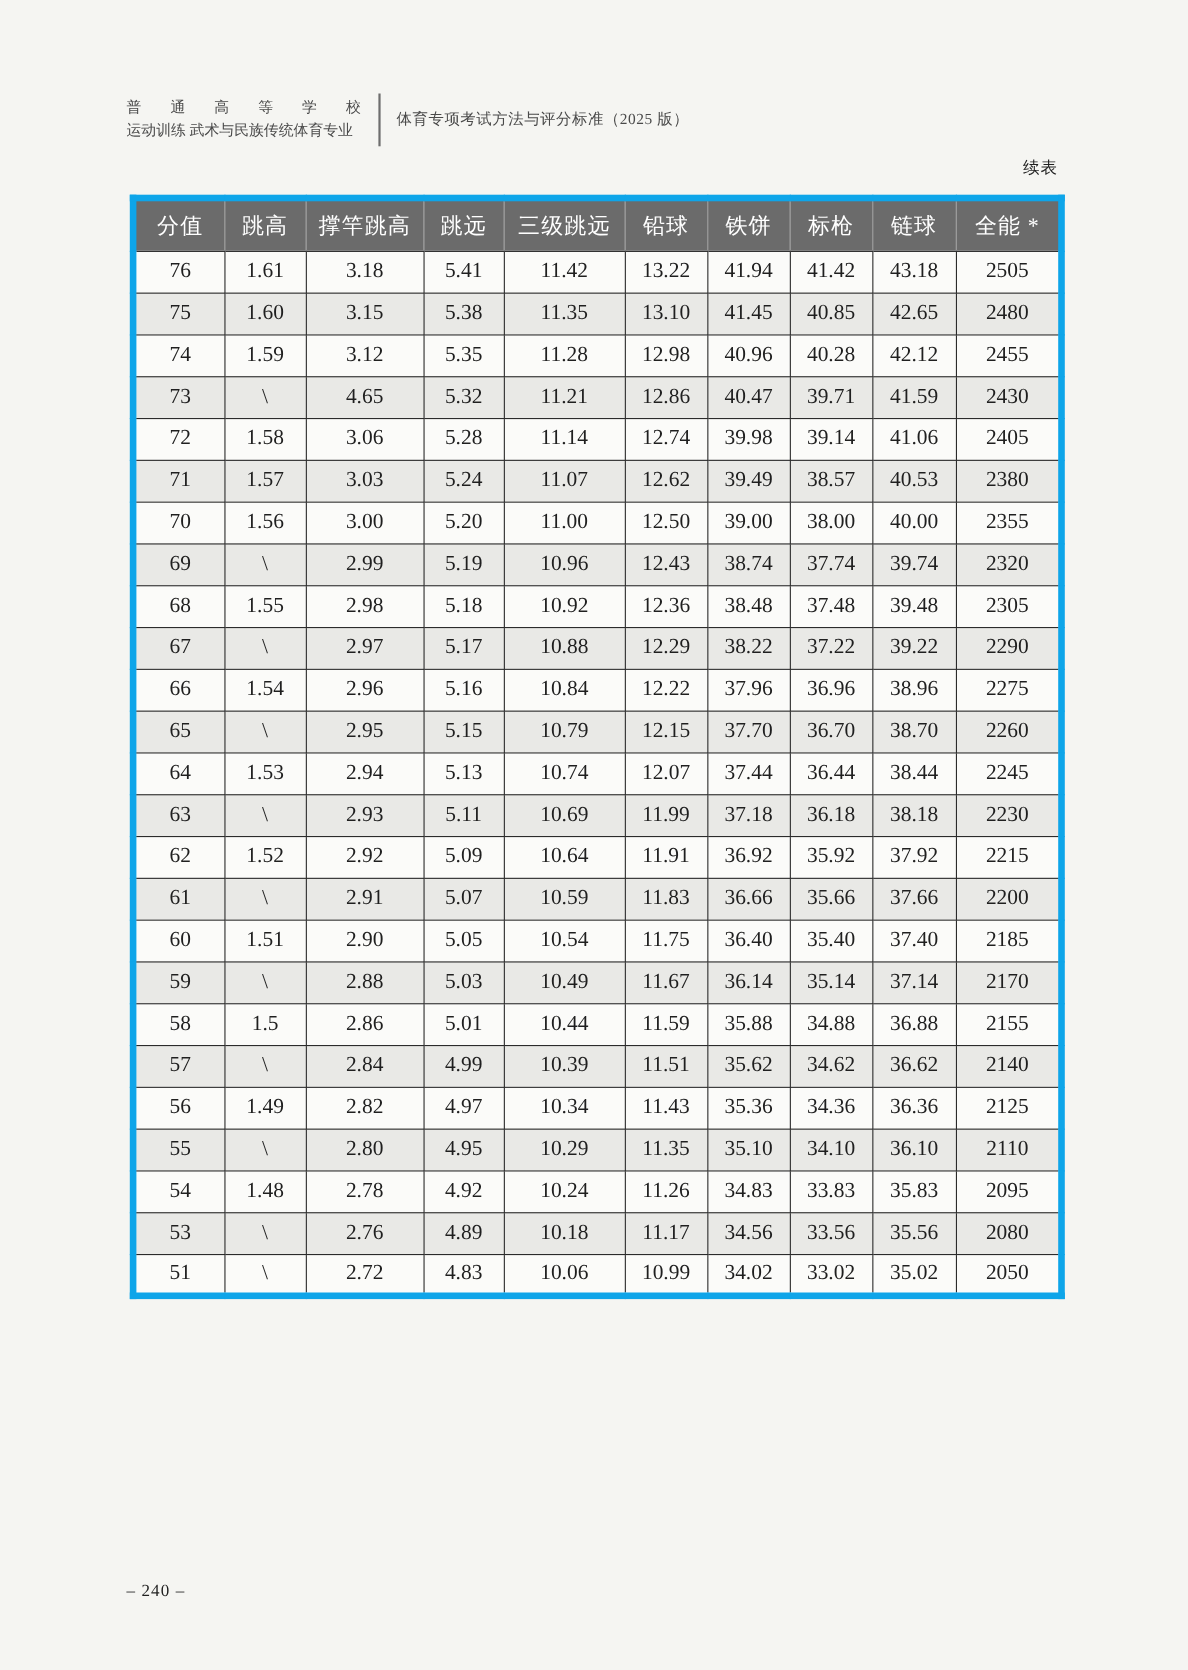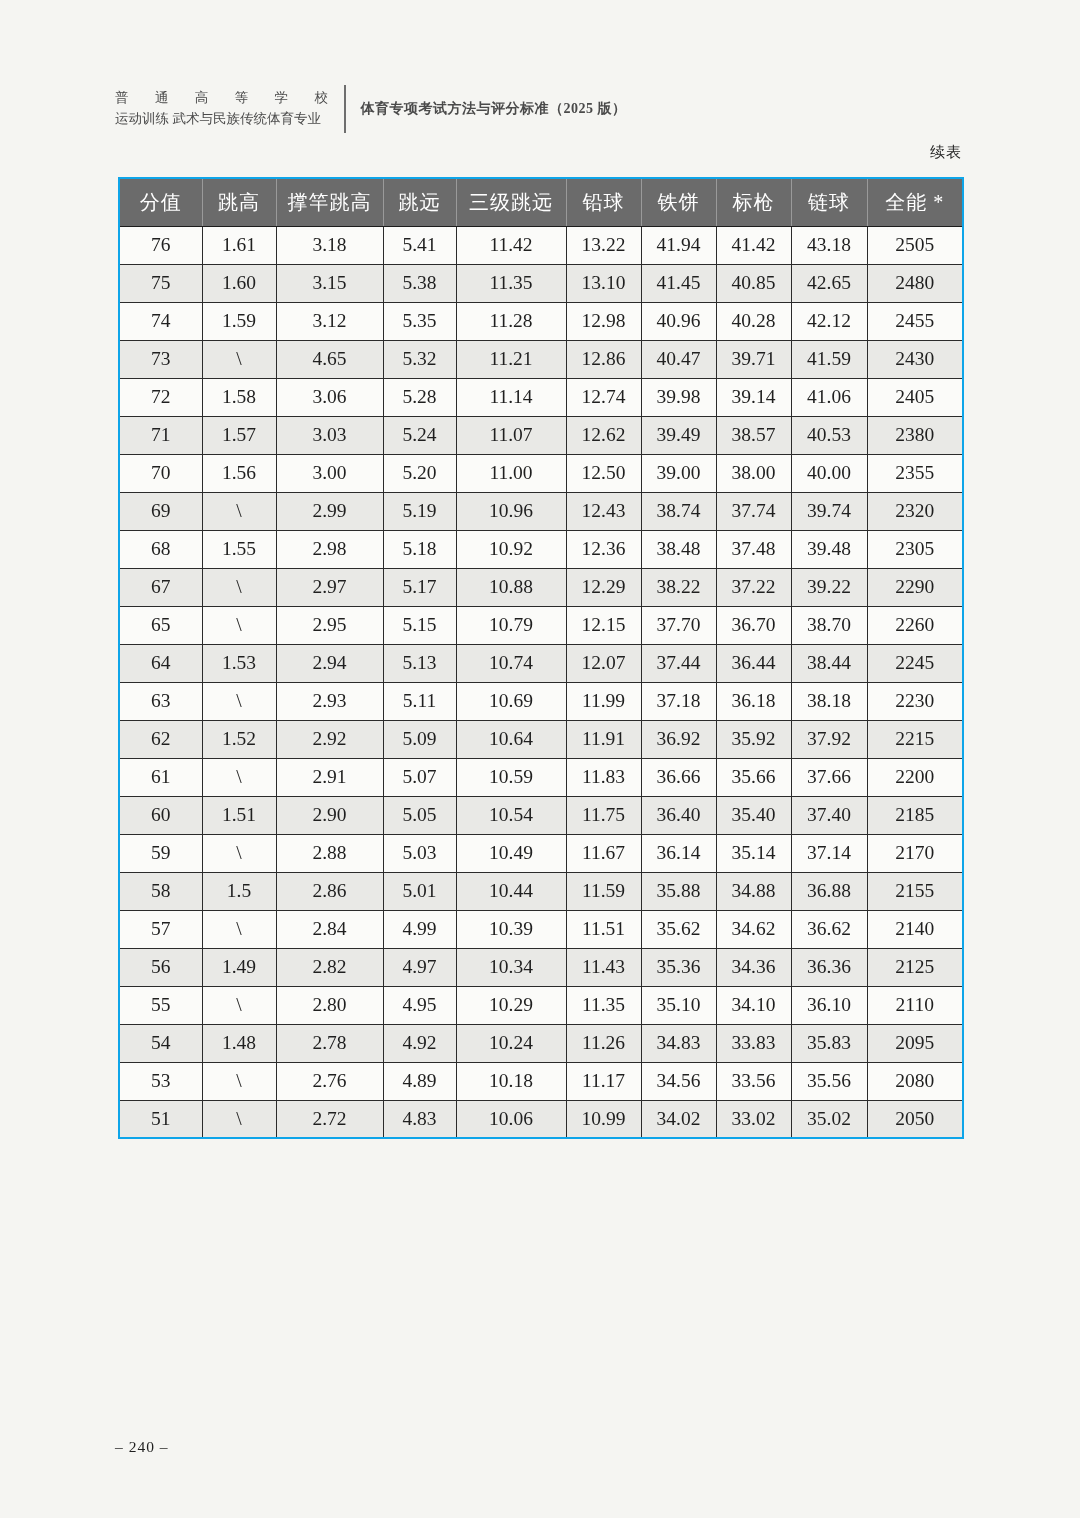--- a/index.html
+++ b/index.html
@@ -37,36 +37,35 @@
     letter-spacing:1px;
   }
   .doc-header-left .line2{white-space:nowrap;}
   .header-divider{
     width:1.5px;height:48px;background:#6e6e6e;
     margin:0 15px;
   }
   .doc-header-right{
     font-size:14px;color:var(--muted-ink);white-space:nowrap;
     letter-spacing:0.5px;
-    font-weight:bold;
   }
 
   
   .continued-label{
     position:absolute;top:143px;right:118px;
     font-size:15px;color:var(--ink);letter-spacing:1px;
   }
 
   
   table.score-table{
     position:absolute;top:177px;left:118px;
     width:844px;
     border-collapse:collapse;
     table-layout:fixed;
-    border:2px solid #0ea5e9;
+    border:6px solid #0ea5e9;
   }
   .score-table thead tr{height:48px;}
   .score-table th{
     background:var(--header-bg);
     color:var(--header-text);
     font-size:20px;font-weight:normal;
     letter-spacing:1px;
     text-align:center;vertical-align:middle;
     border-left:1.5px solid #9a9a9a;
     border-bottom:1.5px solid #1c1c1c;
@@ -246,20 +245,32 @@
           <td>2.97</td>
           <td>5.17</td>
           <td>10.88</td>
           <td>12.29</td>
           <td>38.22</td>
           <td>37.22</td>
           <td>39.22</td>
           <td>2290</td>
         </tr>
         <tr>
+          <td>66</td>
+          <td>1.54</td>
+          <td>2.96</td>
+          <td>5.16</td>
+          <td>10.84</td>
+          <td>12.22</td>
+          <td>37.96</td>
+          <td>36.96</td>
+          <td>38.96</td>
+          <td>2275</td>
+        </tr>
+        <tr>
           <td>65</td>
           <td>\</td>
           <td>2.95</td>
           <td>5.15</td>
           <td>10.79</td>
           <td>12.15</td>
           <td>37.70</td>
           <td>36.70</td>
           <td>38.70</td>
           <td>2260</td>

